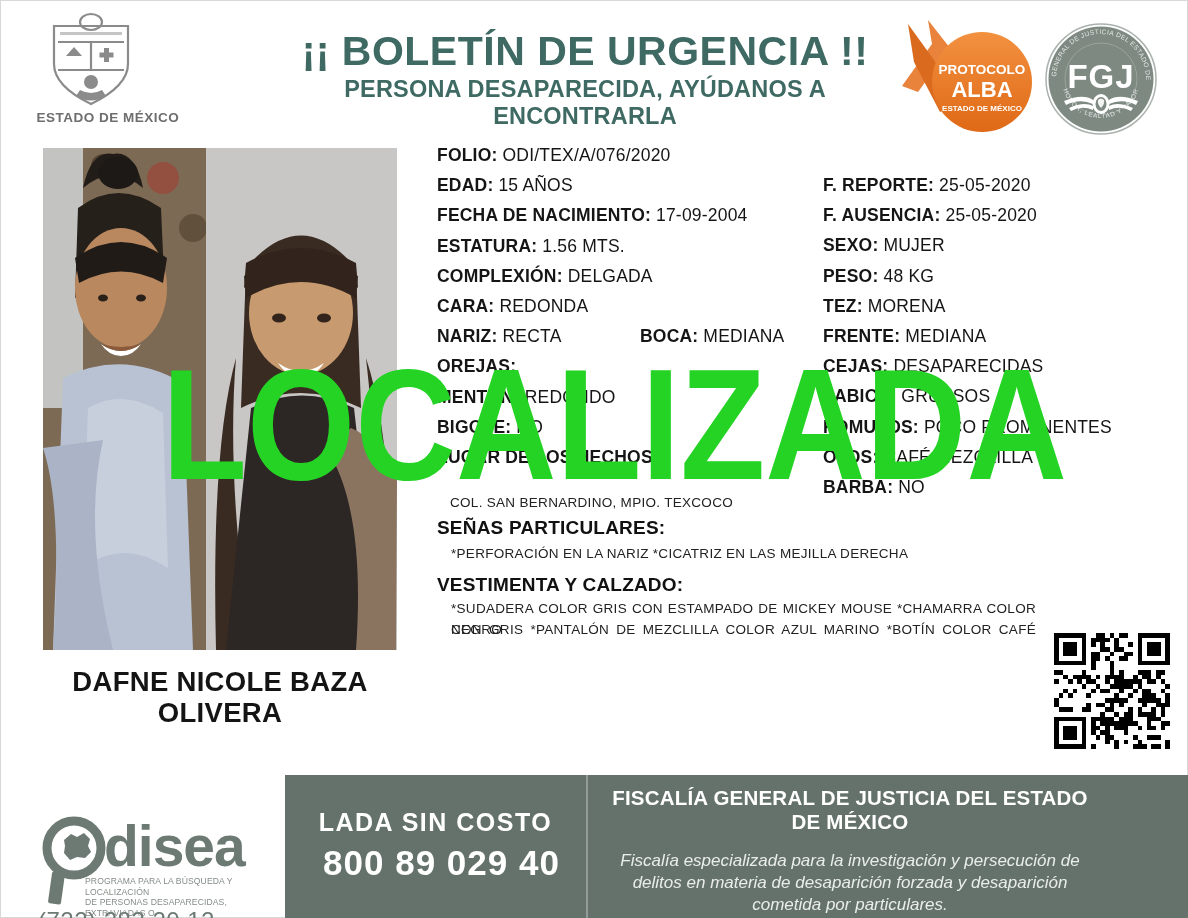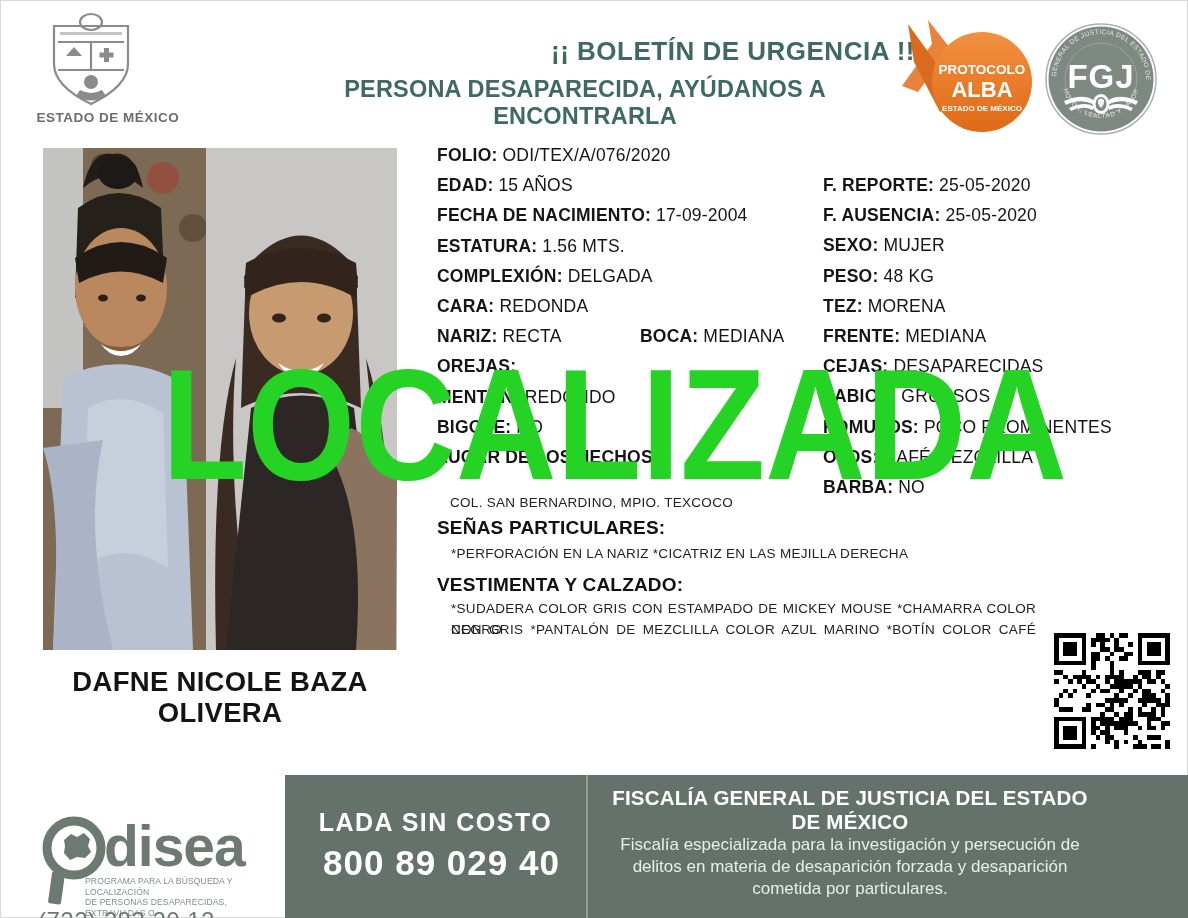--- a/index.html
+++ b/index.html
@@ -4,21 +4,21 @@
 <style>
   html,body{margin:0;padding:0;background:#fff;}
   .page{position:relative;width:1188px;height:918px;background:#fff;overflow:hidden;
         font-family:"Liberation Sans",sans-serif;box-shadow:inset 0 0 0 1px #d8d8d8;}
 
   
   .coat{position:absolute;left:36px;top:12px;width:110px;height:100px;}
   .estado-label{position:absolute;left:18px;top:110px;width:180px;text-align:center;
       font-size:13.5px;font-weight:bold;letter-spacing:.5px;color:#6e6e6e;}
   .title-block{position:absolute;left:255px;top:28px;width:660px;text-align:center;color:#3e6a63;}
-  .title-main{font-size:26px;font-weight:bold;letter-spacing:.5px;line-height:46px;text-align:right;}
+  .title-main{font-size:41px;font-weight:bold;letter-spacing:.5px;line-height:46px;}
   .title-sub{font-size:23.5px;font-weight:bold;letter-spacing:.2px;margin-top:2px;}
   .alba{position:absolute;left:898px;top:18px;width:138px;height:118px;}
   .fgj-seal{position:absolute;left:1038px;top:22px;width:126px;height:114px;}
 
   
   .photo-area{position:absolute;left:43px;top:148px;width:354px;height:502px;display:flex;}
   .photo{height:100%;overflow:hidden;position:relative;}
   .photo.left{width:163px;background:linear-gradient(160deg,#8d7b64 0%,#77664f 30%,#6b5a46 55%,#5c4d3c 100%);}
   .photo.right{width:191px;background:linear-gradient(180deg,#cbcbcb 0%,#c3c1c0 60%,#b7b3b1 100%);}
 
@@ -50,21 +50,21 @@
   .odisea-row{display:flex;align-items:flex-start;}
   .odisea-brand{font-size:57px;font-weight:bold;letter-spacing:-1px;line-height:60px;margin-left:-6px;margin-top:2px;}
   .odisea-tagline{position:absolute;left:47px;top:62px;width:200px;font-size:8.6px;line-height:10.5px;
       color:#848d87;letter-spacing:.1px;}
   .odisea-phone{position:absolute;left:0px;top:93px;width:245px;font-size:24px;font-weight:normal;letter-spacing:.5px;}
   .lada{position:absolute;left:285px;top:775px;width:301px;height:115px;color:#fff;text-align:center;}
   .lada-label{margin-top:33px;font-size:25px;font-weight:bold;letter-spacing:1.5px;}
   .lada-number{margin-top:6px;font-size:35px;font-weight:bold;letter-spacing:1px;margin-left:12px;}
   .fisc{position:absolute;left:606px;top:786px;width:488px;color:#fff;}
   .fisc-title{font-size:20.5px;font-weight:bold;text-align:center;letter-spacing:.2px;}
-  .fisc-desc{font-size:17px;line-height:22px;text-align:center;color:#e9edeb;}
+  .fisc-desc{margin-top:16px;font-size:17px;line-height:22px;text-align:center;color:#e9edeb;font-style:italic;}
 </style>
 </head>
 <body>
 
 <div class="page">
 
   <svg class="coat" viewBox="0 0 110 100">
     <g fill="none" stroke="#8b8b8b" stroke-width="2.2">
       <path d="M18,14 L92,14 L92,52 Q92,74 55,92 Q18,74 18,52 Z"></path>
       <ellipse cx="55" cy="10" rx="11" ry="8"></ellipse>

